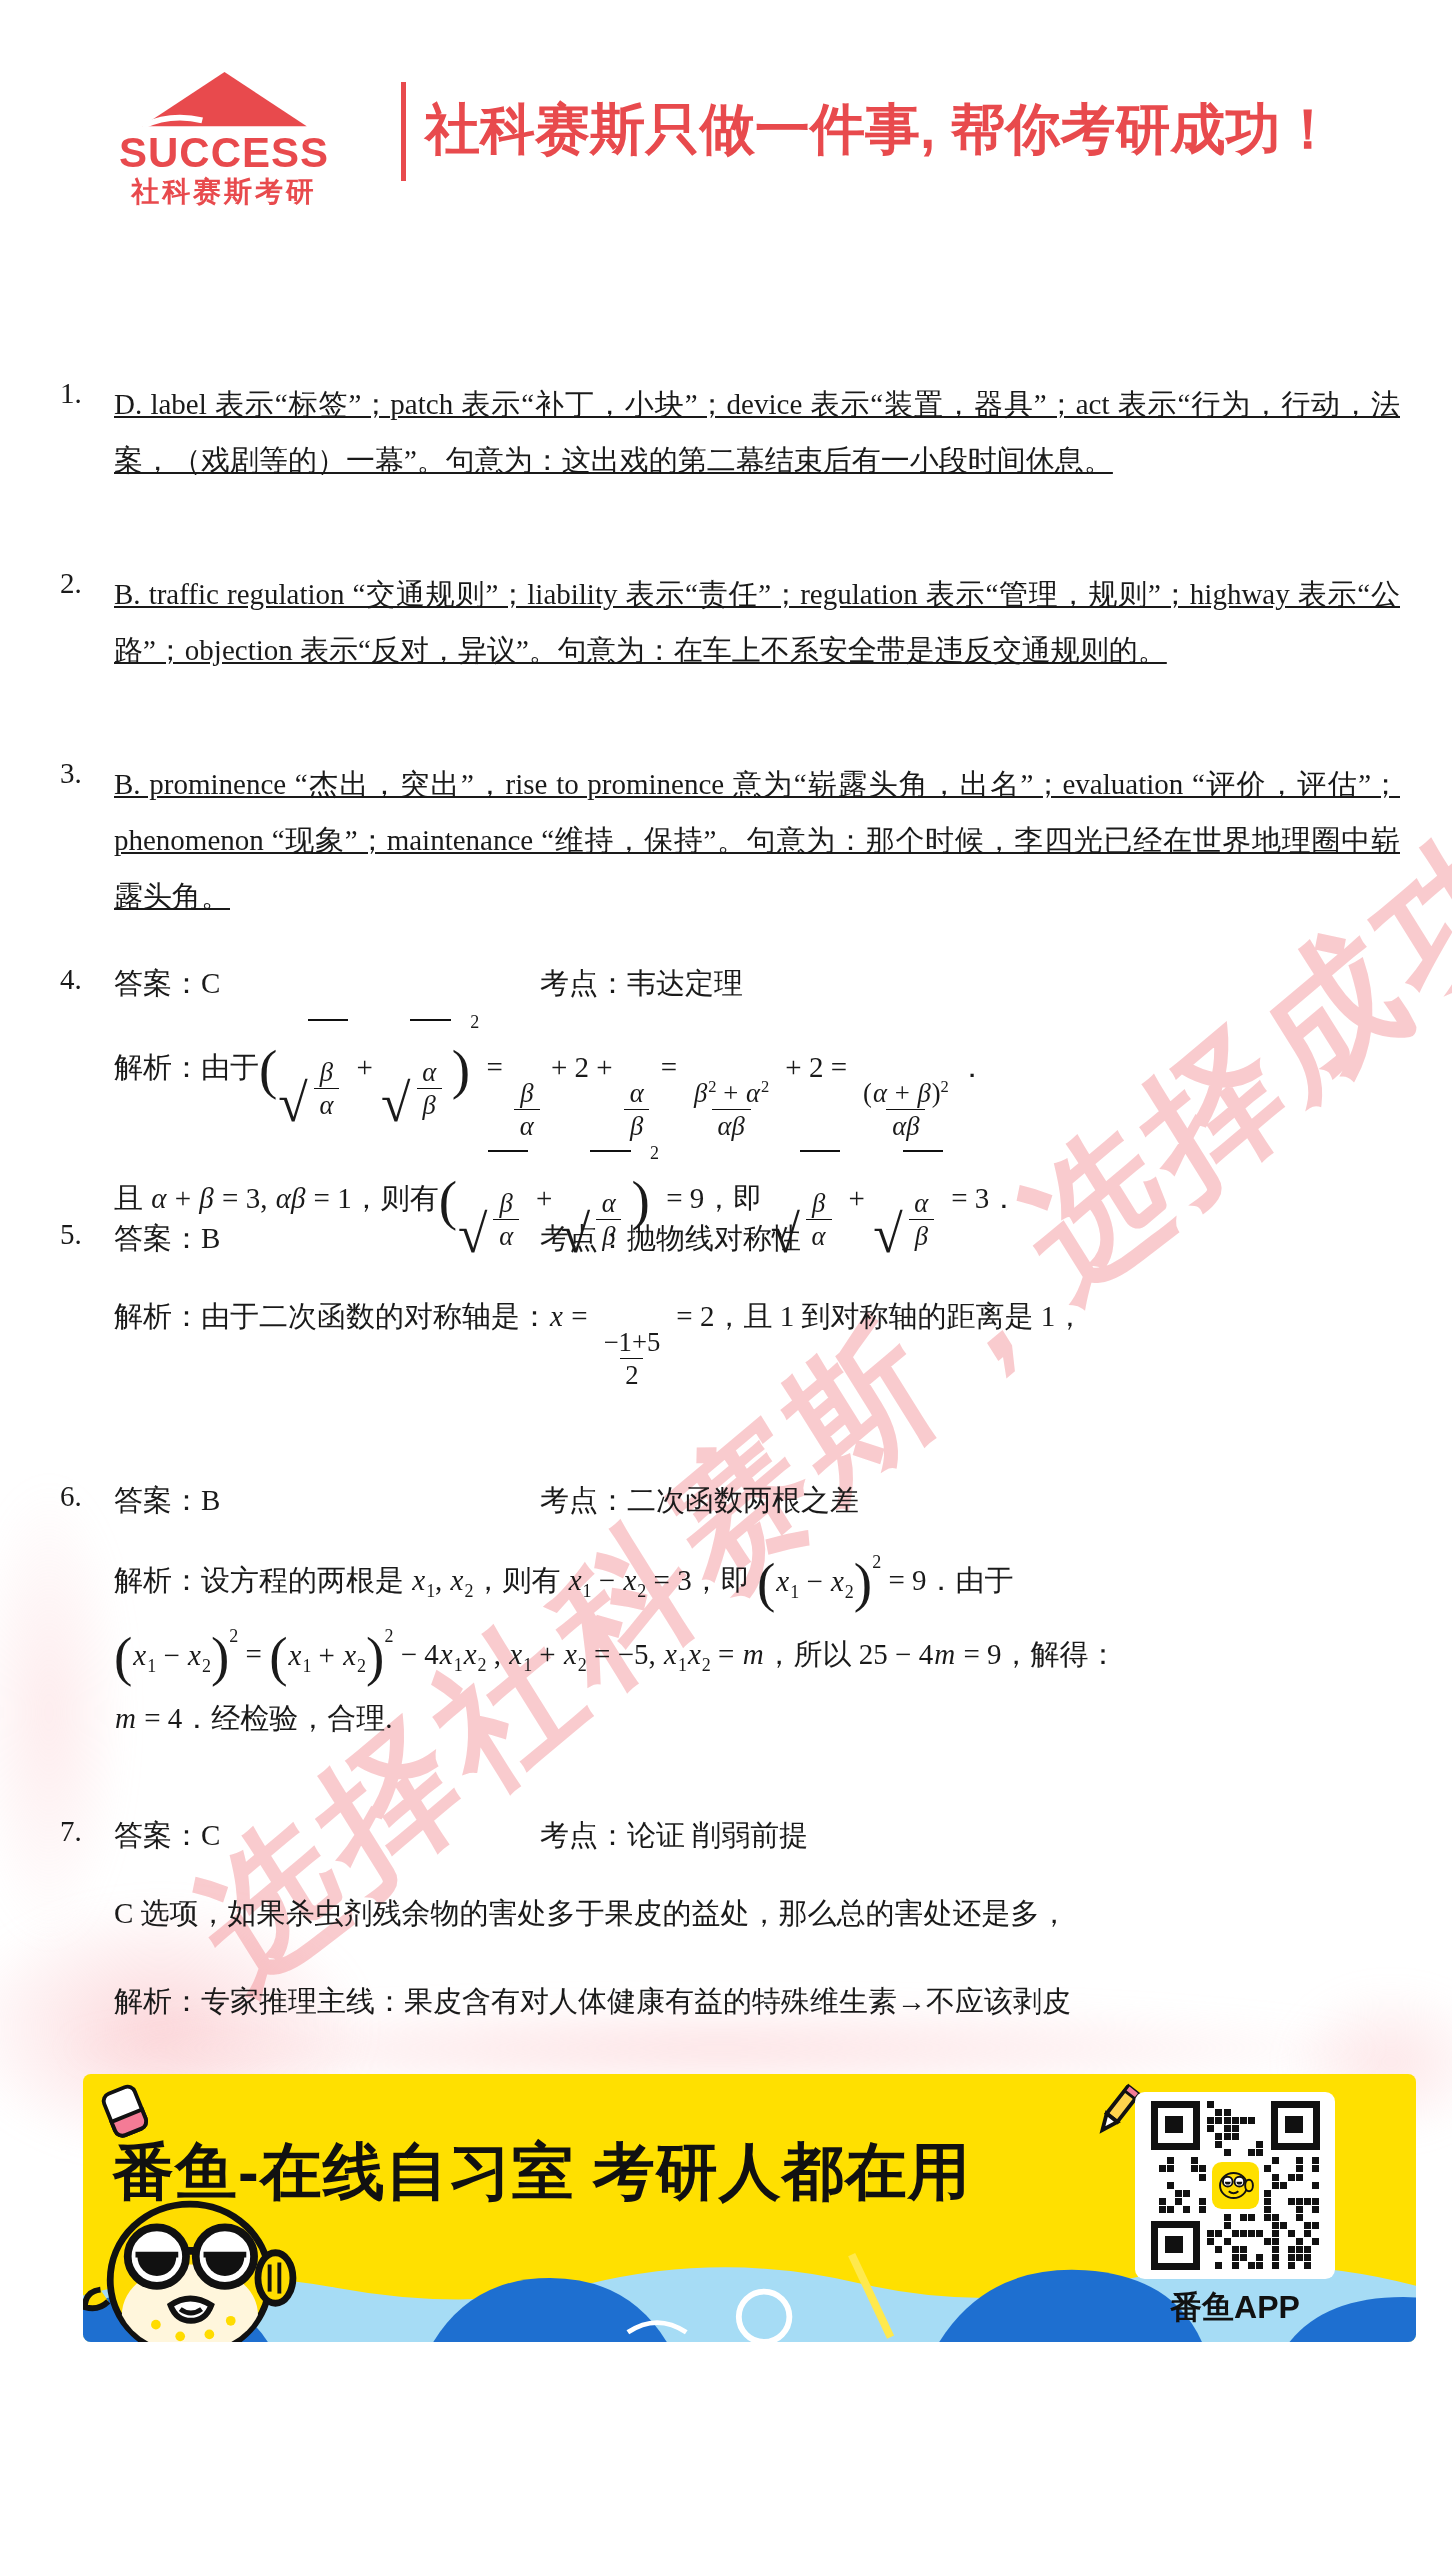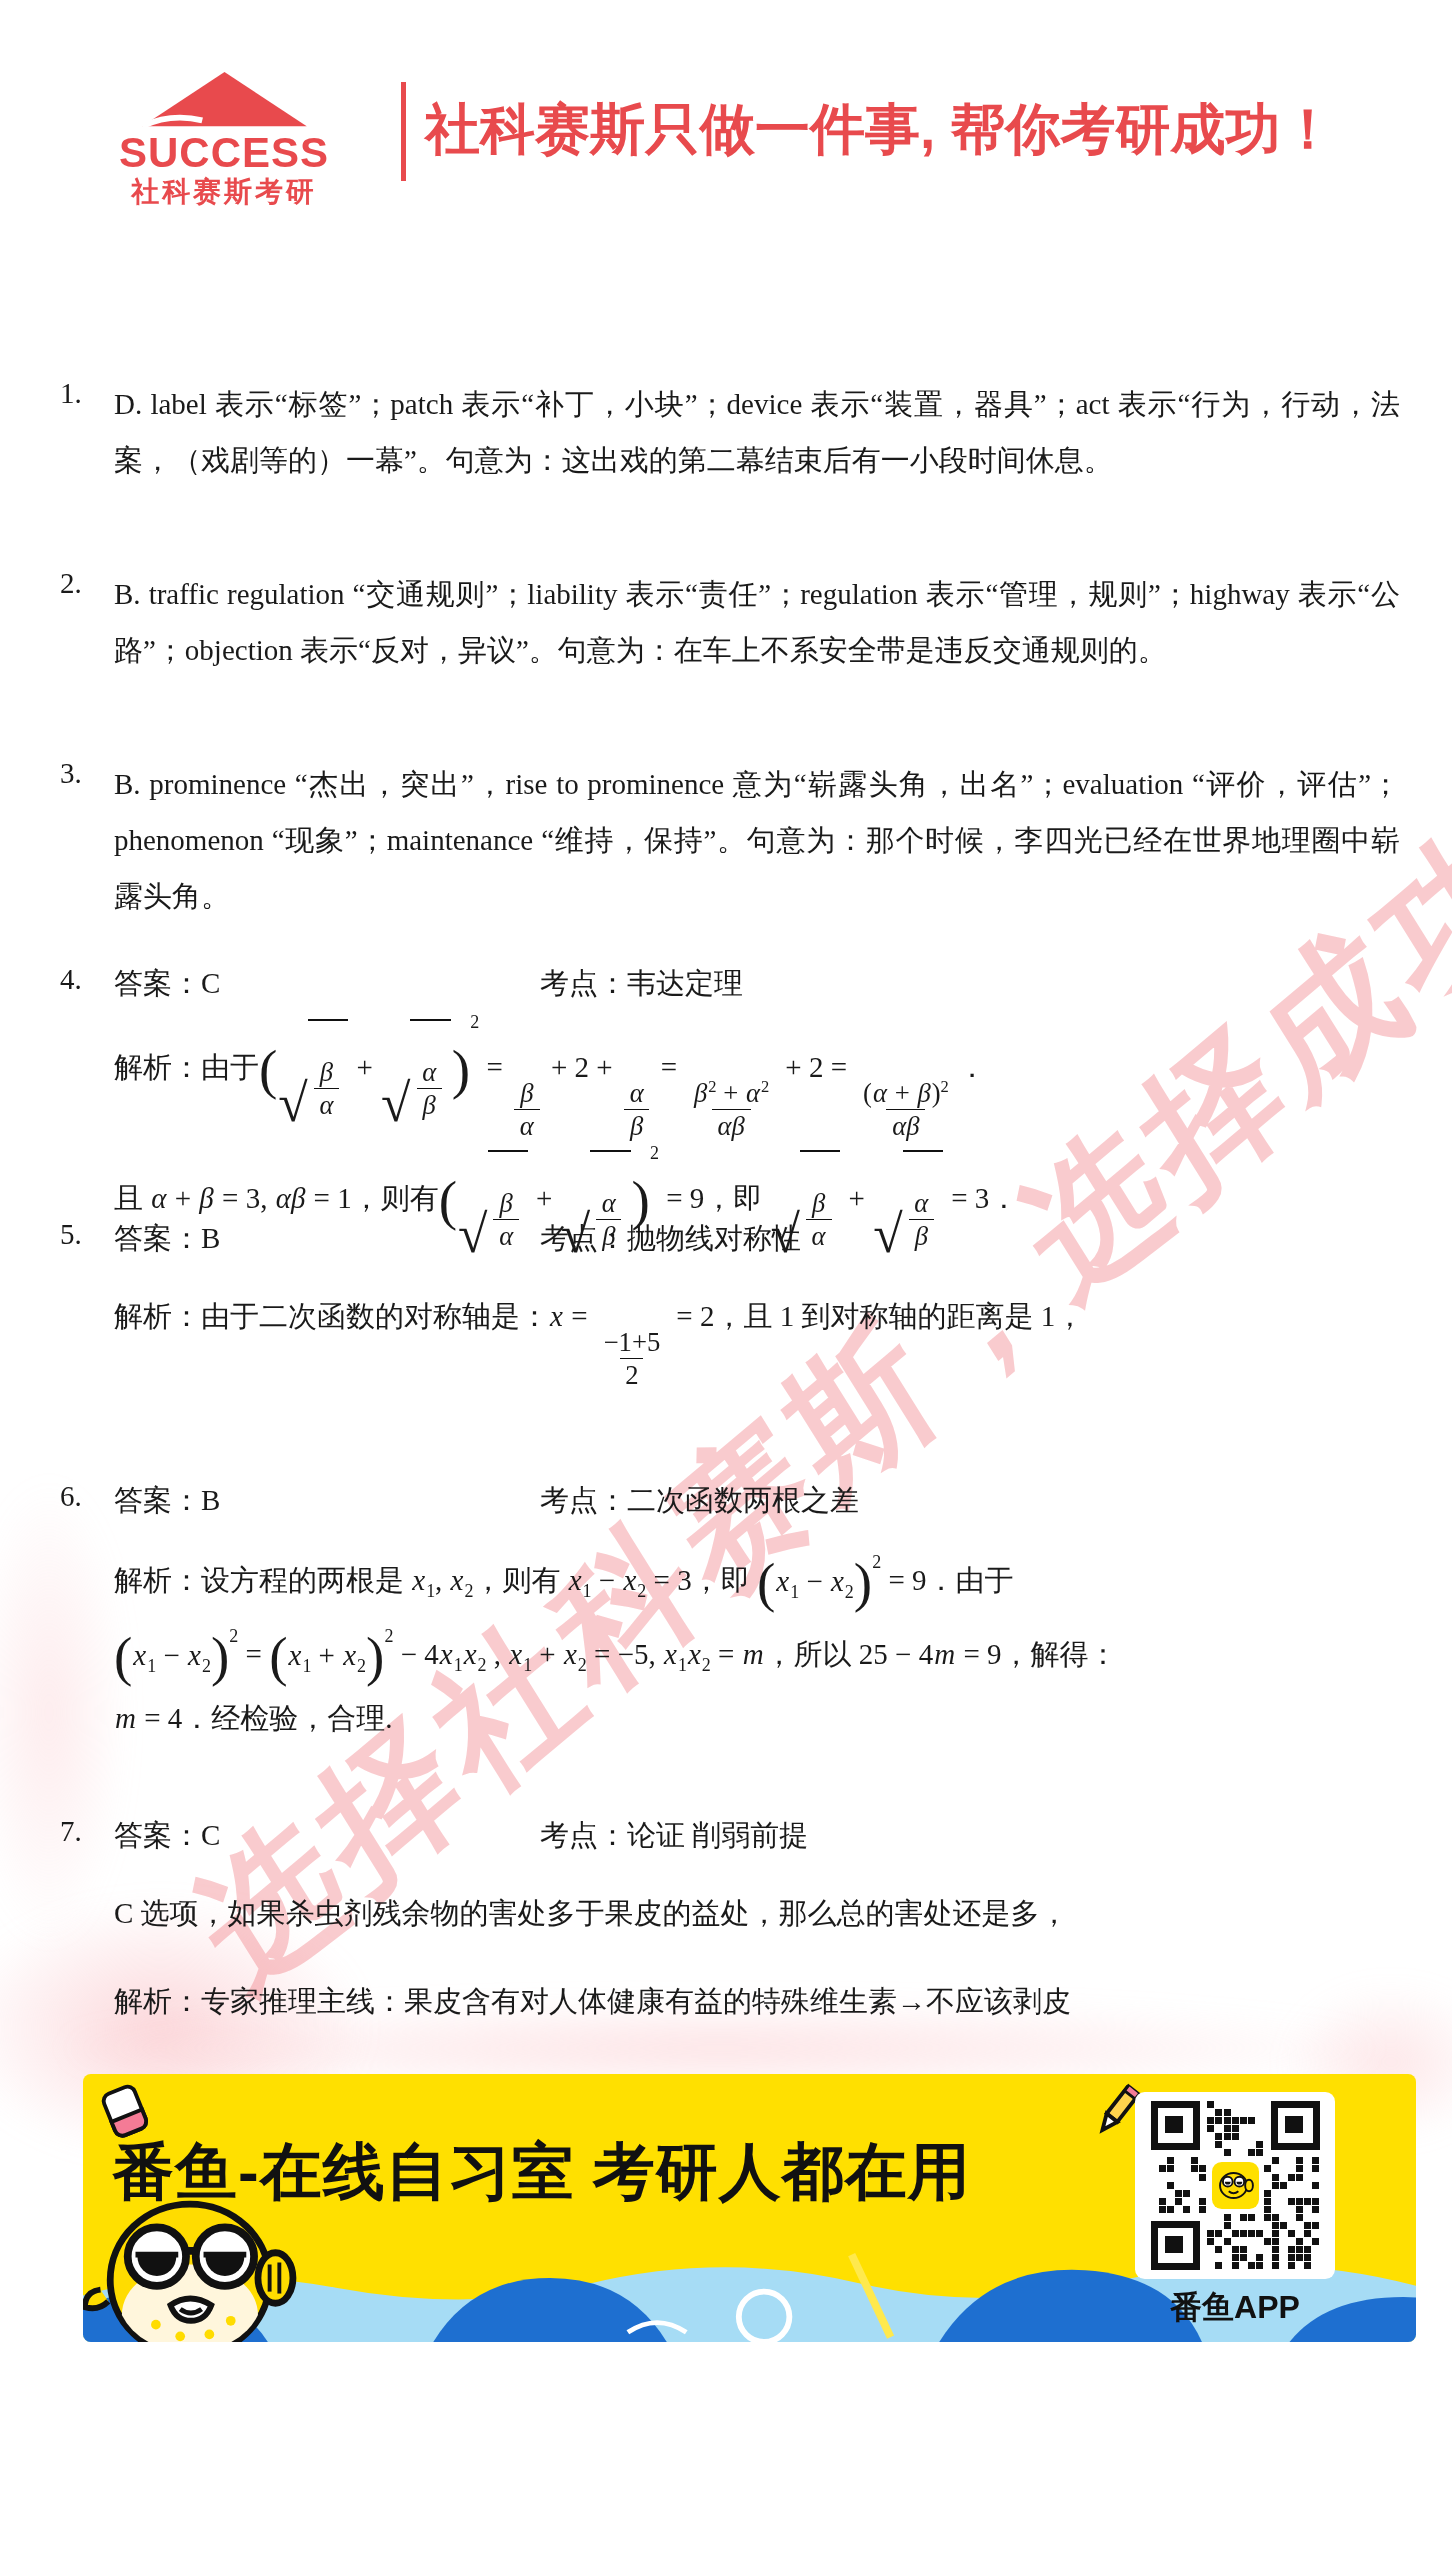--- a/index.html
+++ b/index.html
@@ -23,21 +23,21 @@
   .hdr-div{position:absolute;left:401px;top:82px;width:4.9px;height:99px;background:#e84a4d;}
   .slogan{position:absolute;left:425px;top:93px;font-family:"Liberation Sans","DejaVu Sans",sans-serif;
     font-weight:900;font-size:55px;color:#e84a4d;letter-spacing:0px;white-space:nowrap;}
   
   .doc-title{position:absolute;left:0;top:278px;width:100%;display:flex;justify-content:center;gap:89px;
     font-size:40px;z-index:3;}
   
   .item{position:absolute;left:60px;right:52px;z-index:5;font-size:29px;}
   .item .no{position:absolute;left:0;top:0;width:49px;}
   .item .body{margin-left:54px;}
-  .para{text-align:justify;line-height:1.93;}
+  .para{text-align:justify;line-height:1.93;text-decoration:underline;}
   .qa-row{display:flex;line-height:1.4;}
   .qa-ans{width:426px;flex:0 0 auto;}
   .fline{display:block;line-height:1.55;}
   
   .vr{font-style:italic;padding:0 1px;}
   .fline sub,.fline sup,.para sub{font-size:0.62em;}
   .frac{display:inline-flex;flex-direction:column;align-items:center;vertical-align:-0.95em;margin:0 3.9px;line-height:1.2;text-align:center;font-size:0.92em;}
   .frac .num,.frac .den{display:block;padding:0 4.9px;}
   .frac .den{border-top:1.9px solid #111;}
   .sqrt{display:inline-flex;align-items:flex-end;vertical-align:middle;margin:0 1px;}

